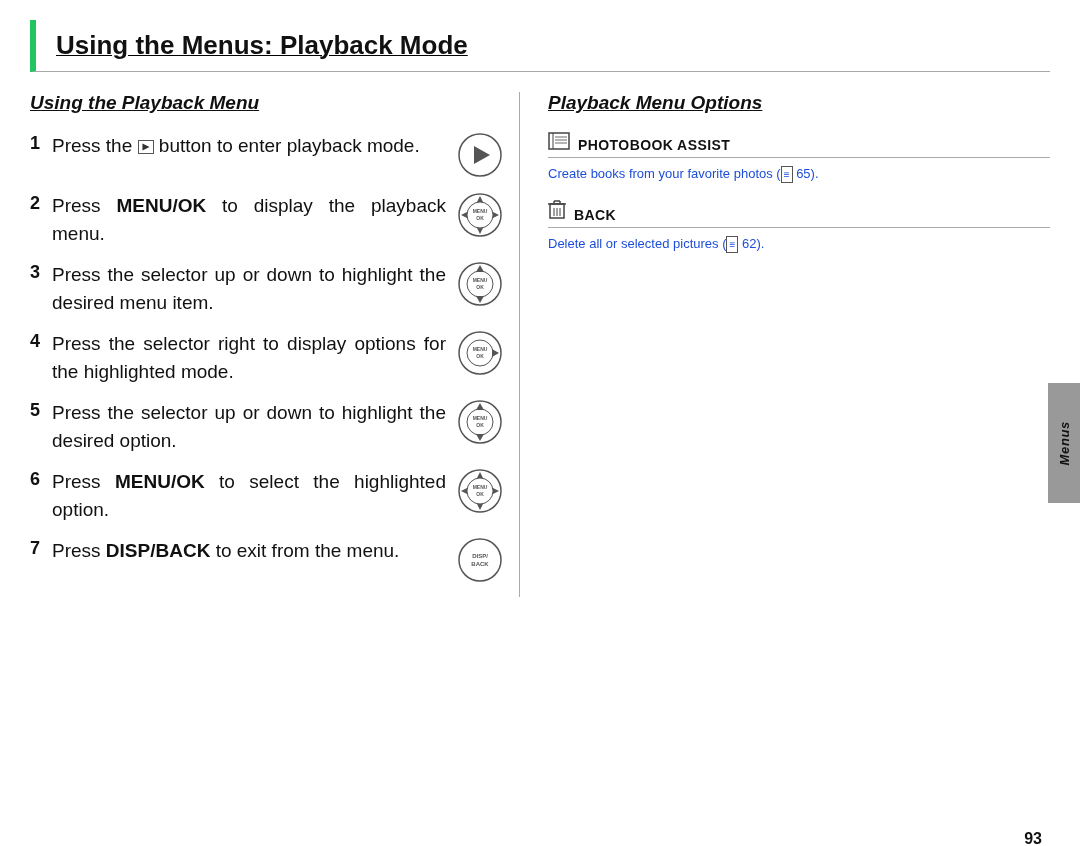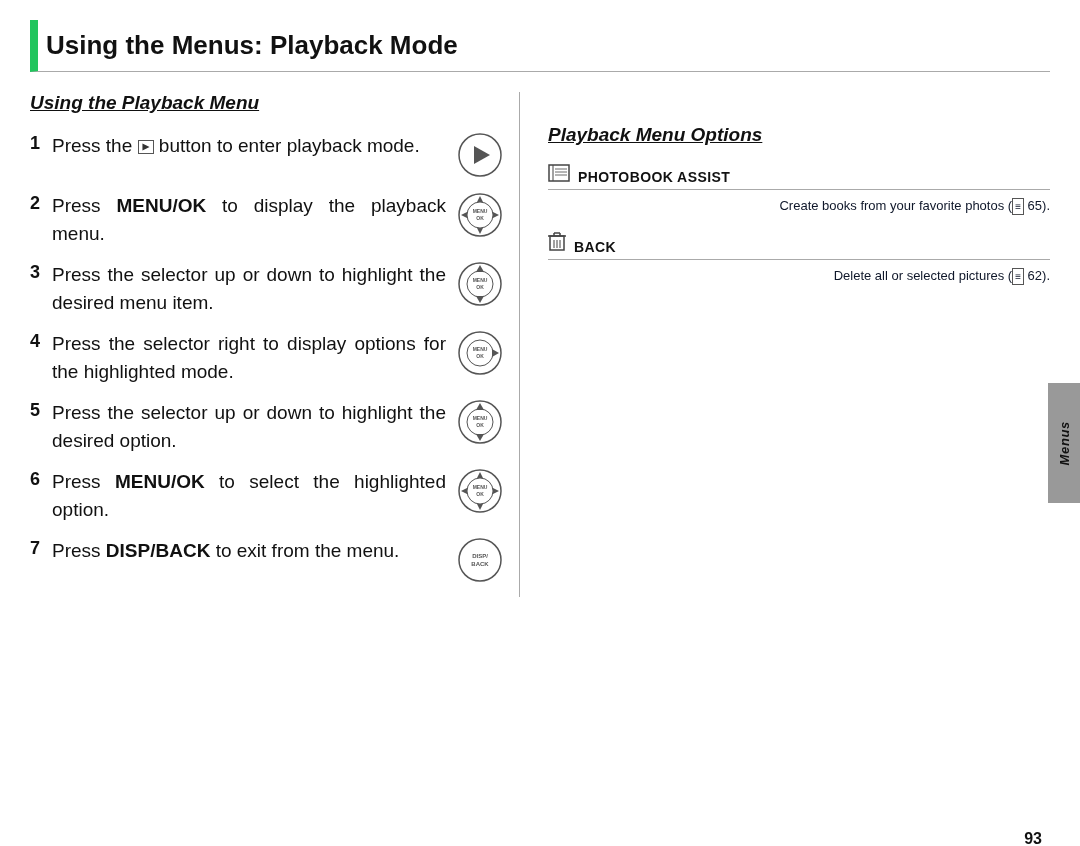--- a/index.html
+++ b/index.html
@@ -15,24 +15,25 @@
 
     .page-container {
       width: 1080px;
       height: 846px;
       background: #fff;
       position: relative;
     }
 
     
     .page-header {
-      border-left: 8px solid #22c55e;
-      padding: 10px 20px 10px 8px;
+      border-left: 6px solid #22c55e;
+      padding: 10px 20px 10px 20px;
       margin: 20px 30px 0 30px;
       border-bottom: 1.5px solid #aaa;
+      text-decoration: underline;
     }
 
     .page-header-title {
       font-size: 26px;
       font-weight: bold;
       color: #111;
     }
 
     
     .main-content {
@@ -101,21 +102,20 @@
     
     .icon-circle {
       width: 46px;
       height: 46px;
     }
 
     
     .right-column {
       flex: 1;
       padding-left: 28px;
-      margin-top: 32px;
     }
 
     .section-title-right {
       font-size: 19px;
       font-weight: bold;
       font-style: italic;
       text-decoration: underline;
       color: #111;
       margin-bottom: 18px;
     }
@@ -139,23 +139,22 @@
 
     .option-title {
       font-size: 14px;
       font-weight: bold;
       color: #111;
       letter-spacing: 0.03em;
     }
 
     .option-desc {
       font-size: 13px;
-      color: #0f172a;
+      color: #1d4ed8;
       line-height: 1.5;
-      text-align: right;
     }
 
     
     .page-number {
       position: absolute;
       bottom: 18px;
       right: 38px;
       font-size: 16px;
       font-weight: bold;
       color: #111;

